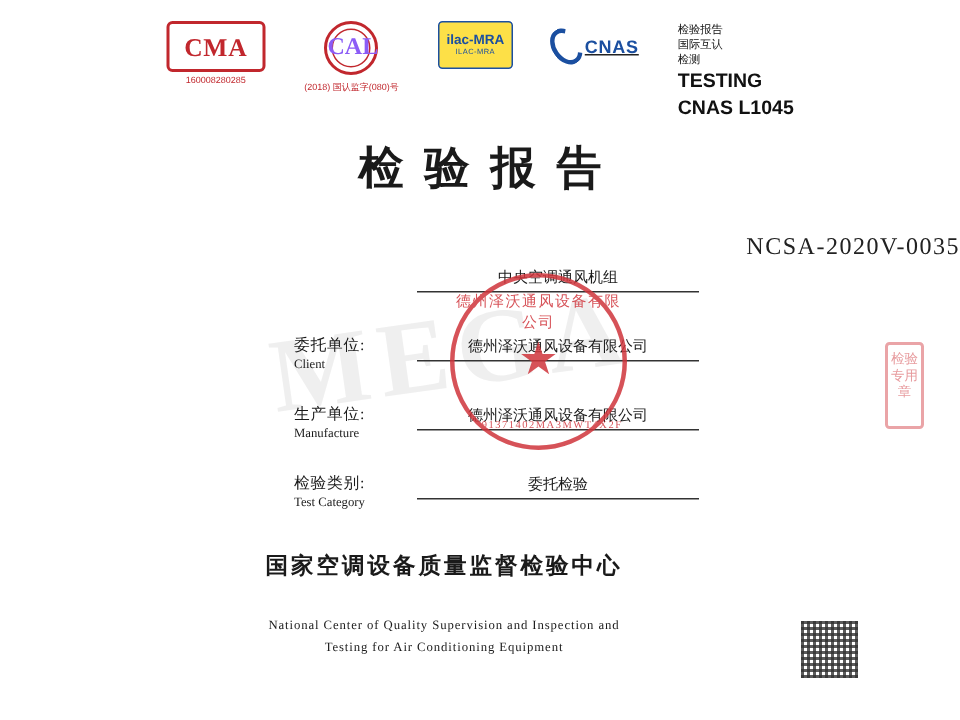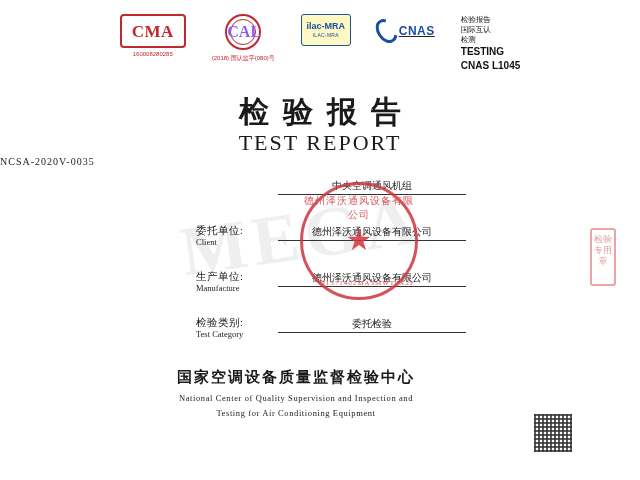--- a/index.html
+++ b/index.html
@@ -98,21 +98,21 @@
     font-family: "Liberation Sans", sans-serif;
     margin-top: 4px;
   }
 
   
   .ilac-box {
     width: 50px;
     height: 32px;
     border: 1px solid #1b4fa0;
     border-radius: 3px;
-    background: #fef9c3;
+    background: #fde047;
     display: flex;
     flex-direction: column;
     align-items: center;
     justify-content: center;
     box-sizing: border-box;
   }
   .ilac-top {
     color: #1b4fa0;
     font-size: 9px;
     font-weight: bold;
@@ -157,21 +157,21 @@
   .cnas-block {
     text-align: left;
     color: #111;
     font-size: 7.5px;
     line-height: 1.35;
     font-family: "Liberation Sans", sans-serif;
     padding-top: 1px;
   }
   .cnas-block .en {
     font-weight: bold;
-    font-size: 10px;
+    font-size: 13px;
   }
 
   
   .title-cn {
     position: absolute;
     top: 92px;
     left: 0;
     width: 640px;
     text-align: center;
     font-size: 30px;
@@ -190,22 +190,22 @@
     font-size: 22px;
     letter-spacing: 2px;
     font-family: "Liberation Serif", serif;
     color: #1a1a1a;
   }
   .report-no {
     position: absolute;
     top: 156px;
     left: 0;
     width: 640px;
-    text-align: left;
-    font-size: 10px;
+    text-align: right;
+    font-size: 16px;
     letter-spacing: 1px;
     font-family: "Liberation Serif", serif;
     color: #222;
   }
 
   
   .watermark {
     position: absolute;
     top: 196px;
     left: 180px;
@@ -341,21 +341,21 @@
     font-weight: bold;
     letter-spacing: 2px;
     font-family: "Liberation Serif", serif;
     color: #1a1a1a;
   }
   .org-en1, .org-en2 {
     font-size: 8.5px;
     letter-spacing: 0.6px;
     font-family: "Liberation Serif", serif;
     color: #1a1a1a;
-    margin-top: 6px;
+    margin-top: 24px;
   }
   .org-en2 { margin-top: 5px; }
 
   
   .qr {
     position: absolute;
     right: 68px;
     bottom: 28px;
     width: 38px;
     height: 38px;
@@ -407,21 +407,20 @@
         <div>国际互认</div>
         <div>检测</div>
         <div class="en">TESTING</div>
         <div class="en">CNAS L1045</div>
       </div>
     </div>
 
   </div>
 
   <div class="title-cn">检验报告</div>
-  <div class="title-en">TEST REPORT</div>
   <div class="report-no">NCSA-2020V-0035</div>
 
   <div class="watermark">MEGA</div>
 
   <div class="fields">
 
     <div class="field-row">
       <div class="field-value">中央空调通风机组</div>
     </div>
 

